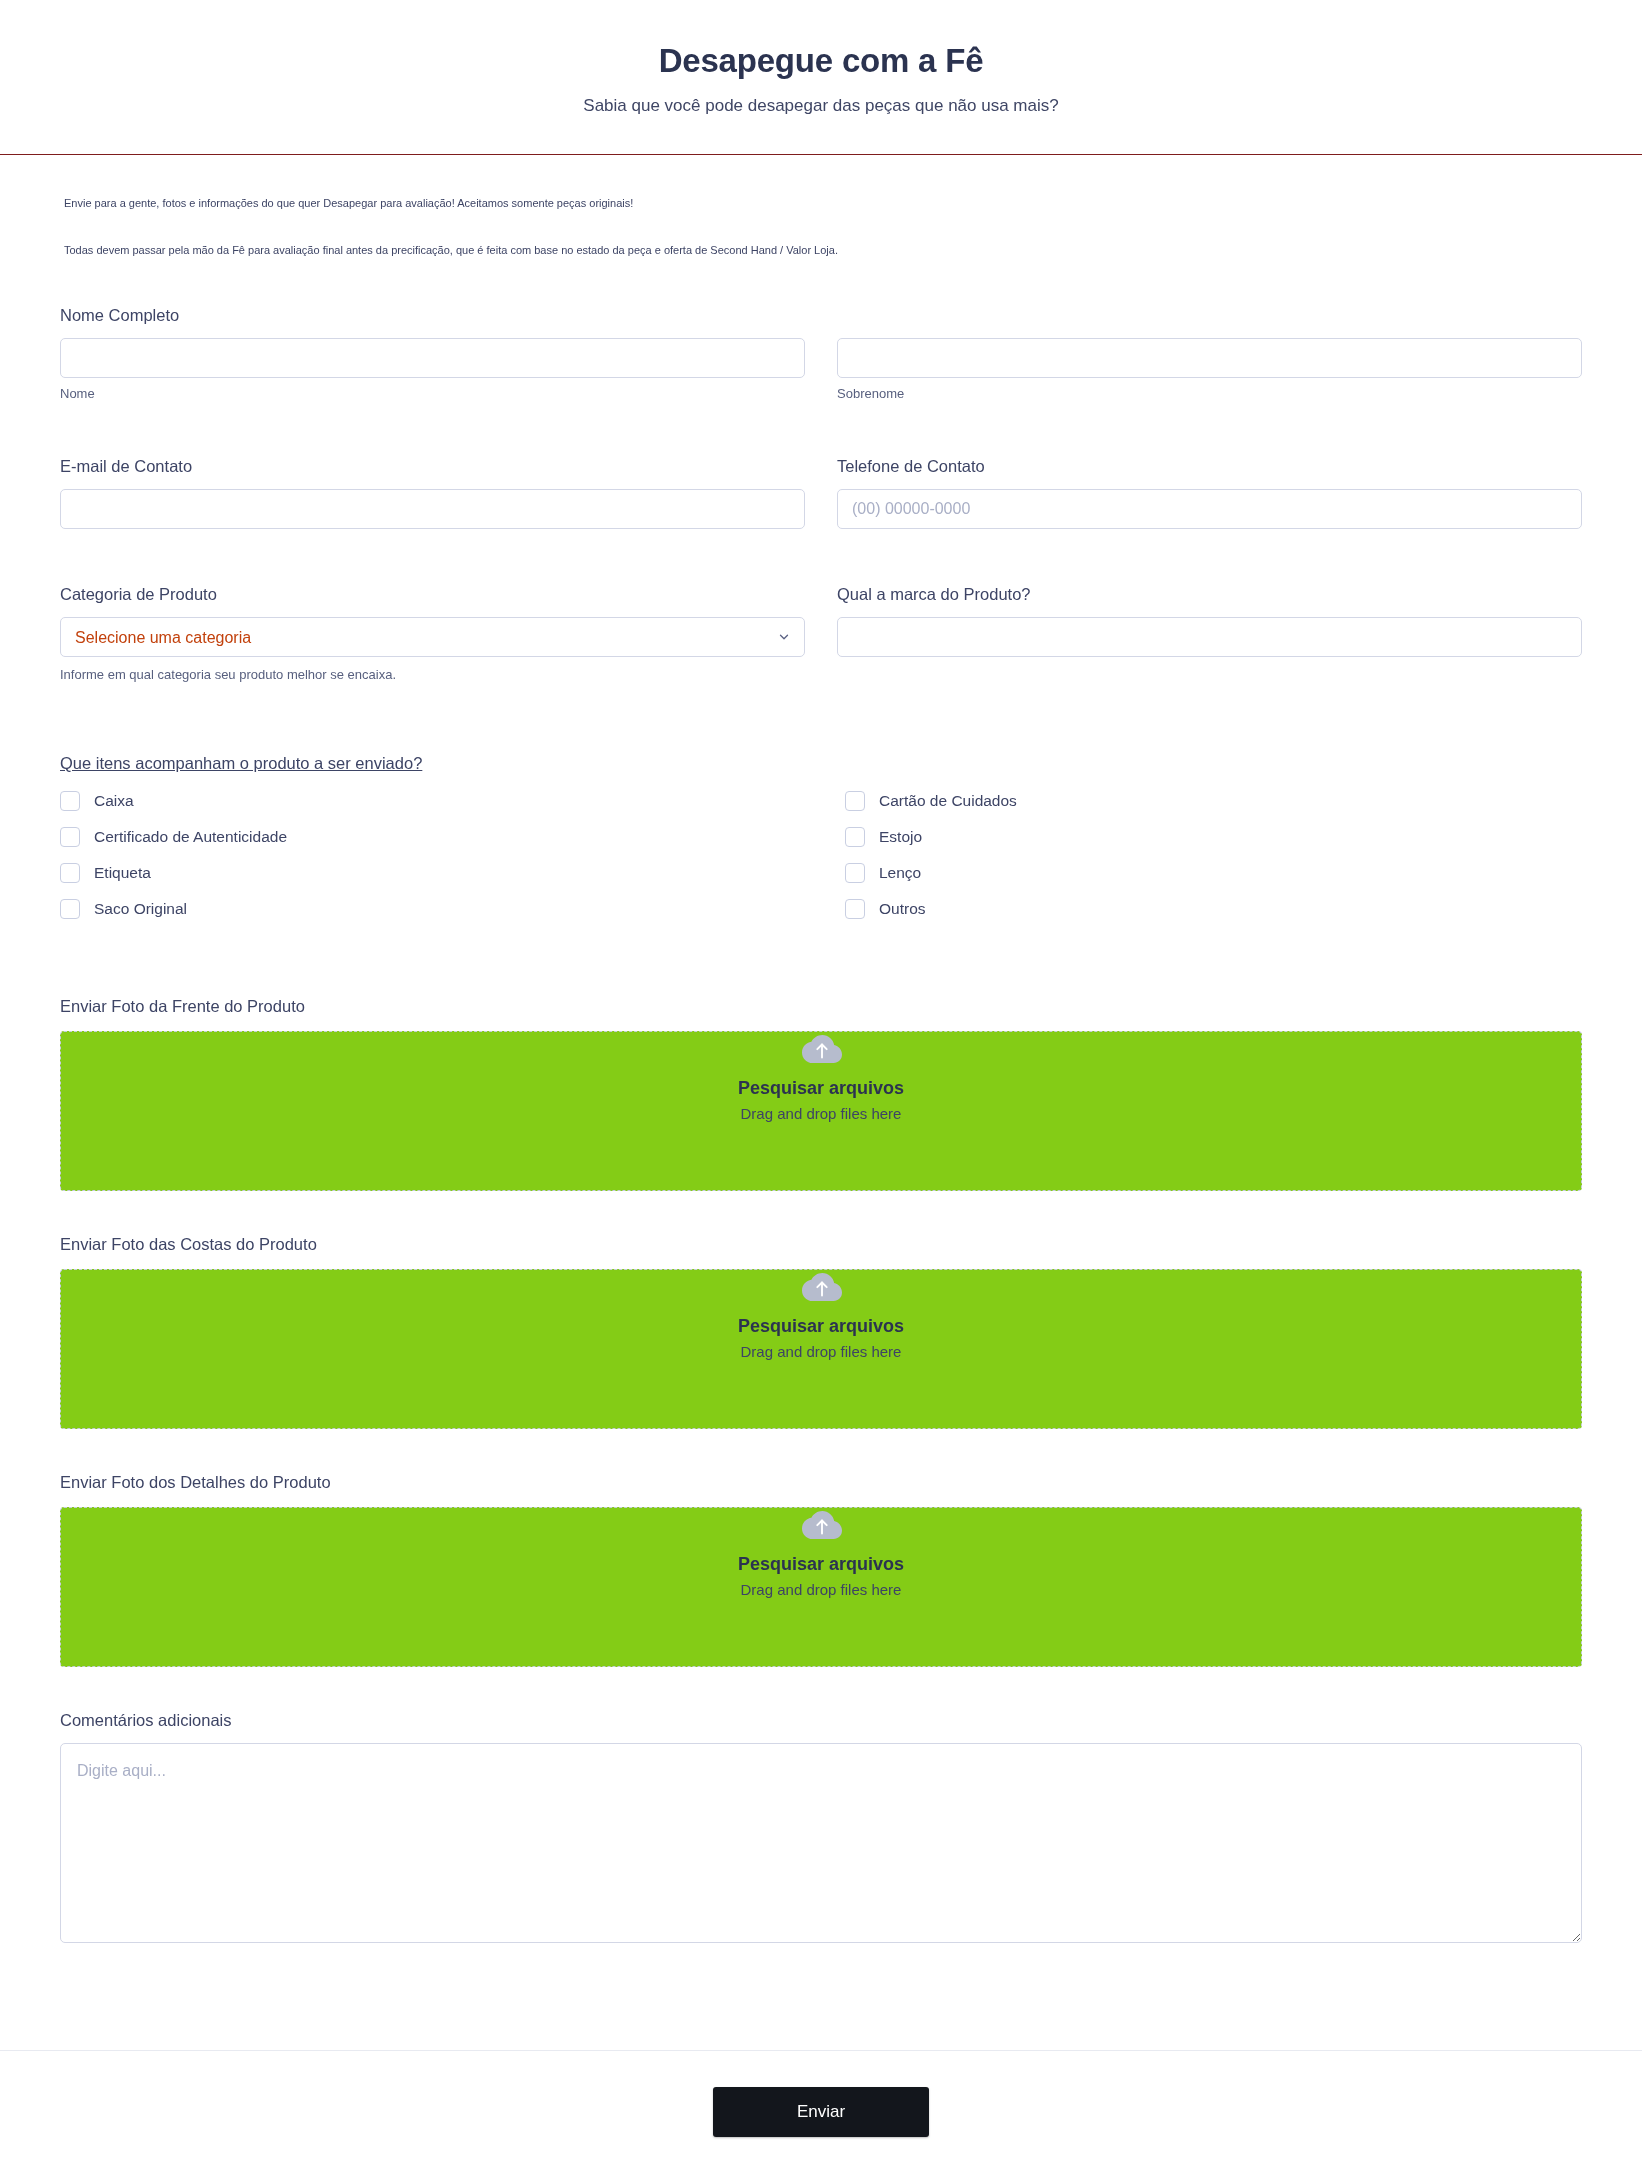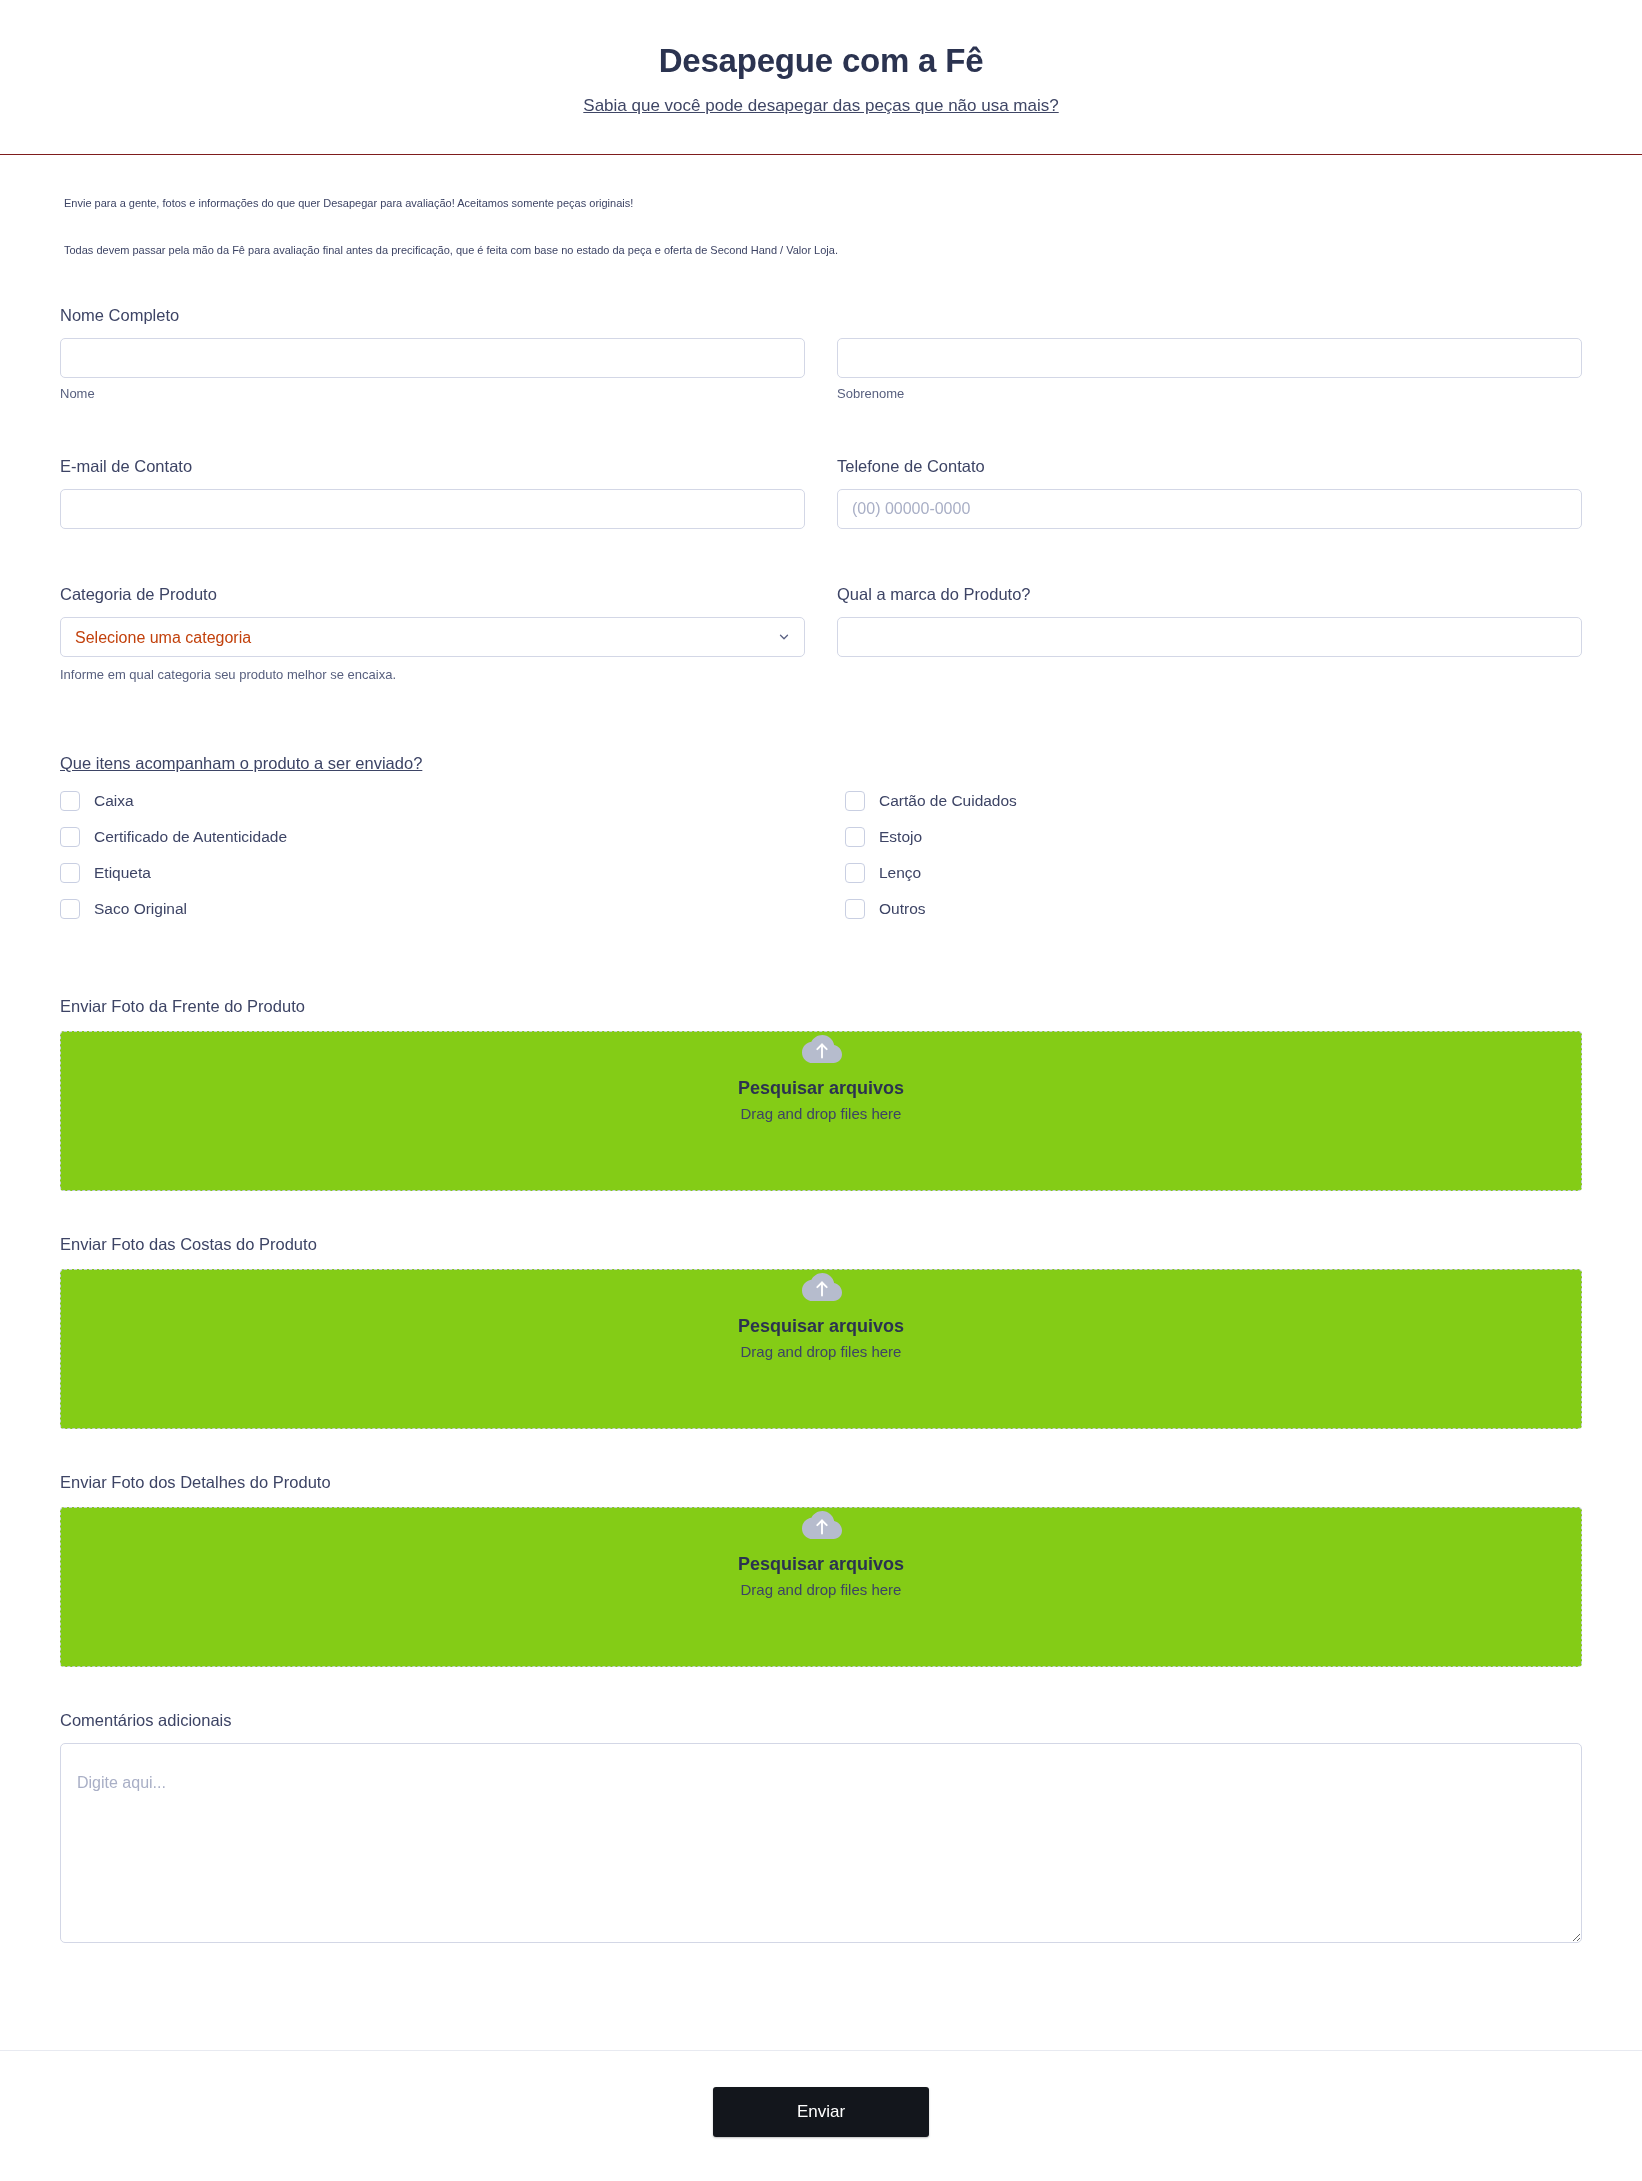--- a/index.html
+++ b/index.html
@@ -33,21 +33,20 @@
     font-size: 33px;
     font-weight: 700;
     color: #2b3350;
     letter-spacing: -0.2px;
   }
   .form-subtitle {
     margin: 0;
     font-size: 17px;
     font-weight: 400;
     color: #3f4665;
-    text-decoration: underline;
   }
 
   
   .form-body {
     flex: 1 1 auto;
     padding: 40px 60px 0;
   }
   .intro {
     margin: 0 4px 30px;
     font-size: 11px;
@@ -185,21 +184,21 @@
   .dropzone-sub {
     font-size: 15px;
     color: #3d4465;
   }
 
   
   .textarea-block { margin-bottom: 36px; }
   textarea.comment-area {
     width: 100%;
     height: 200px;
-    padding: 30px 16px;
+    padding: 18px 16px;
     font-size: 16px;
     font-family: "Liberation Sans", sans-serif;
     color: #3d4465;
     background: #ffffff;
     border: 1px solid #d3d7e6;
     border-radius: 5px;
     outline: none;
     resize: vertical;
   }
   textarea.comment-area::placeholder { color: #a9afc6; }

